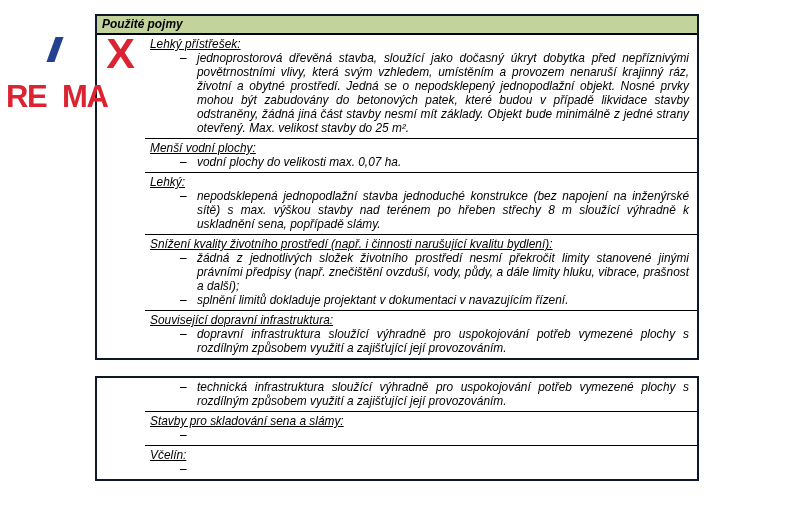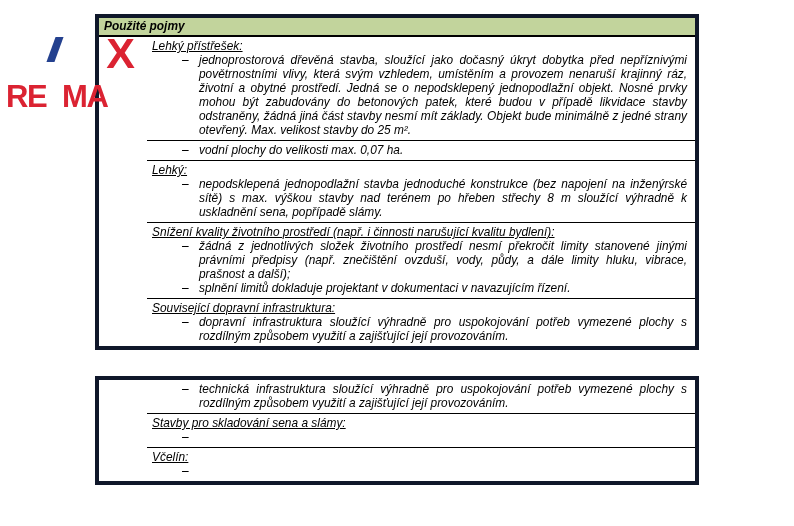--- a/index.html
+++ b/index.html
@@ -44,21 +44,21 @@
     letter-spacing:-1.5px;
     color:var(--logo-red);
     margin-left:-1px;
   }
 
   
   .def-table{
     position:absolute;
     left:95px;
     width:604px;
-    border:4px solid #0f172a;
+    border:2px solid #0f172a;
     background:#fff;
     font-style:italic;
     font-size:11.9px;
     line-height:14px;
   }
   #table1{top:14px;}
   #table2{top:376px;}
 
   .thead{
     background:var(--header-green);
@@ -101,20 +101,21 @@
 
   <div class="row">
     <div class="term">Lehký přístřešek:</div>
     <div class="bullet">
       <span class="dash">–</span>
       <span class="btext">jednoprostorová dřevěná stavba, sloužící jako dočasný úkryt dobytka před nepříznivými povětrnostními vlivy, která svým vzhledem, umístěním a provozem nenaruší krajinný ráz, životní a obytné prostředí. Jedná se o nepodsklepený jednopodlažní objekt. Nosné prvky mohou být zabudovány do betonových patek, které budou v případě likvidace stavby odstraněny, žádná jiná část stavby nesmí mít základy. Objekt bude minimálně z jedné strany otevřený. Max. velikost stavby do 25 m².</span>
     </div>
   </div>
 
   <div class="row">
+    <div class="term">Menší vodní plochy:</div>
     <div class="bullet">
       <span class="dash">–</span>
       <span class="btext">vodní plochy do velikosti max. 0,07 ha.</span>
     </div>
   </div>
 
   <div class="row">
     <div class="term">Lehký:</div>
     <div class="bullet">
       <span class="dash">–</span>

